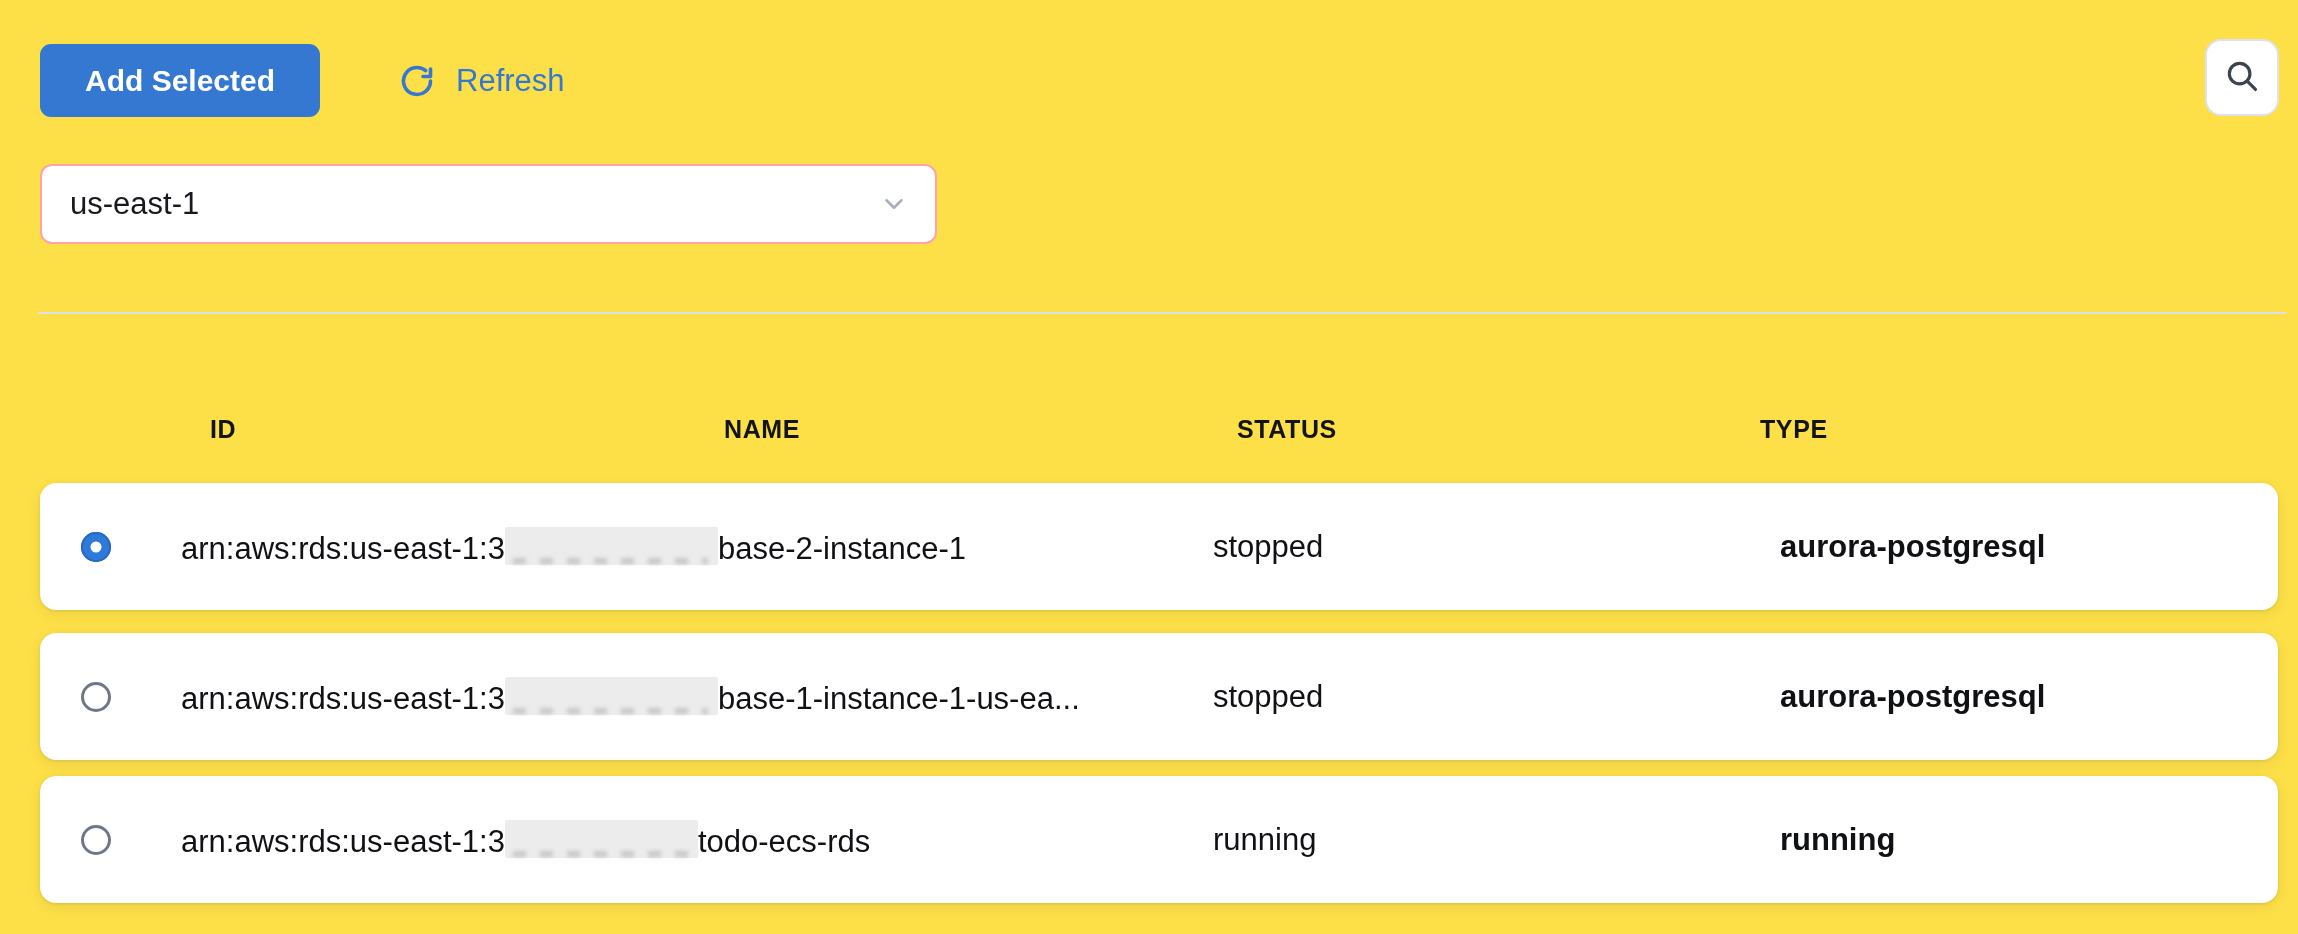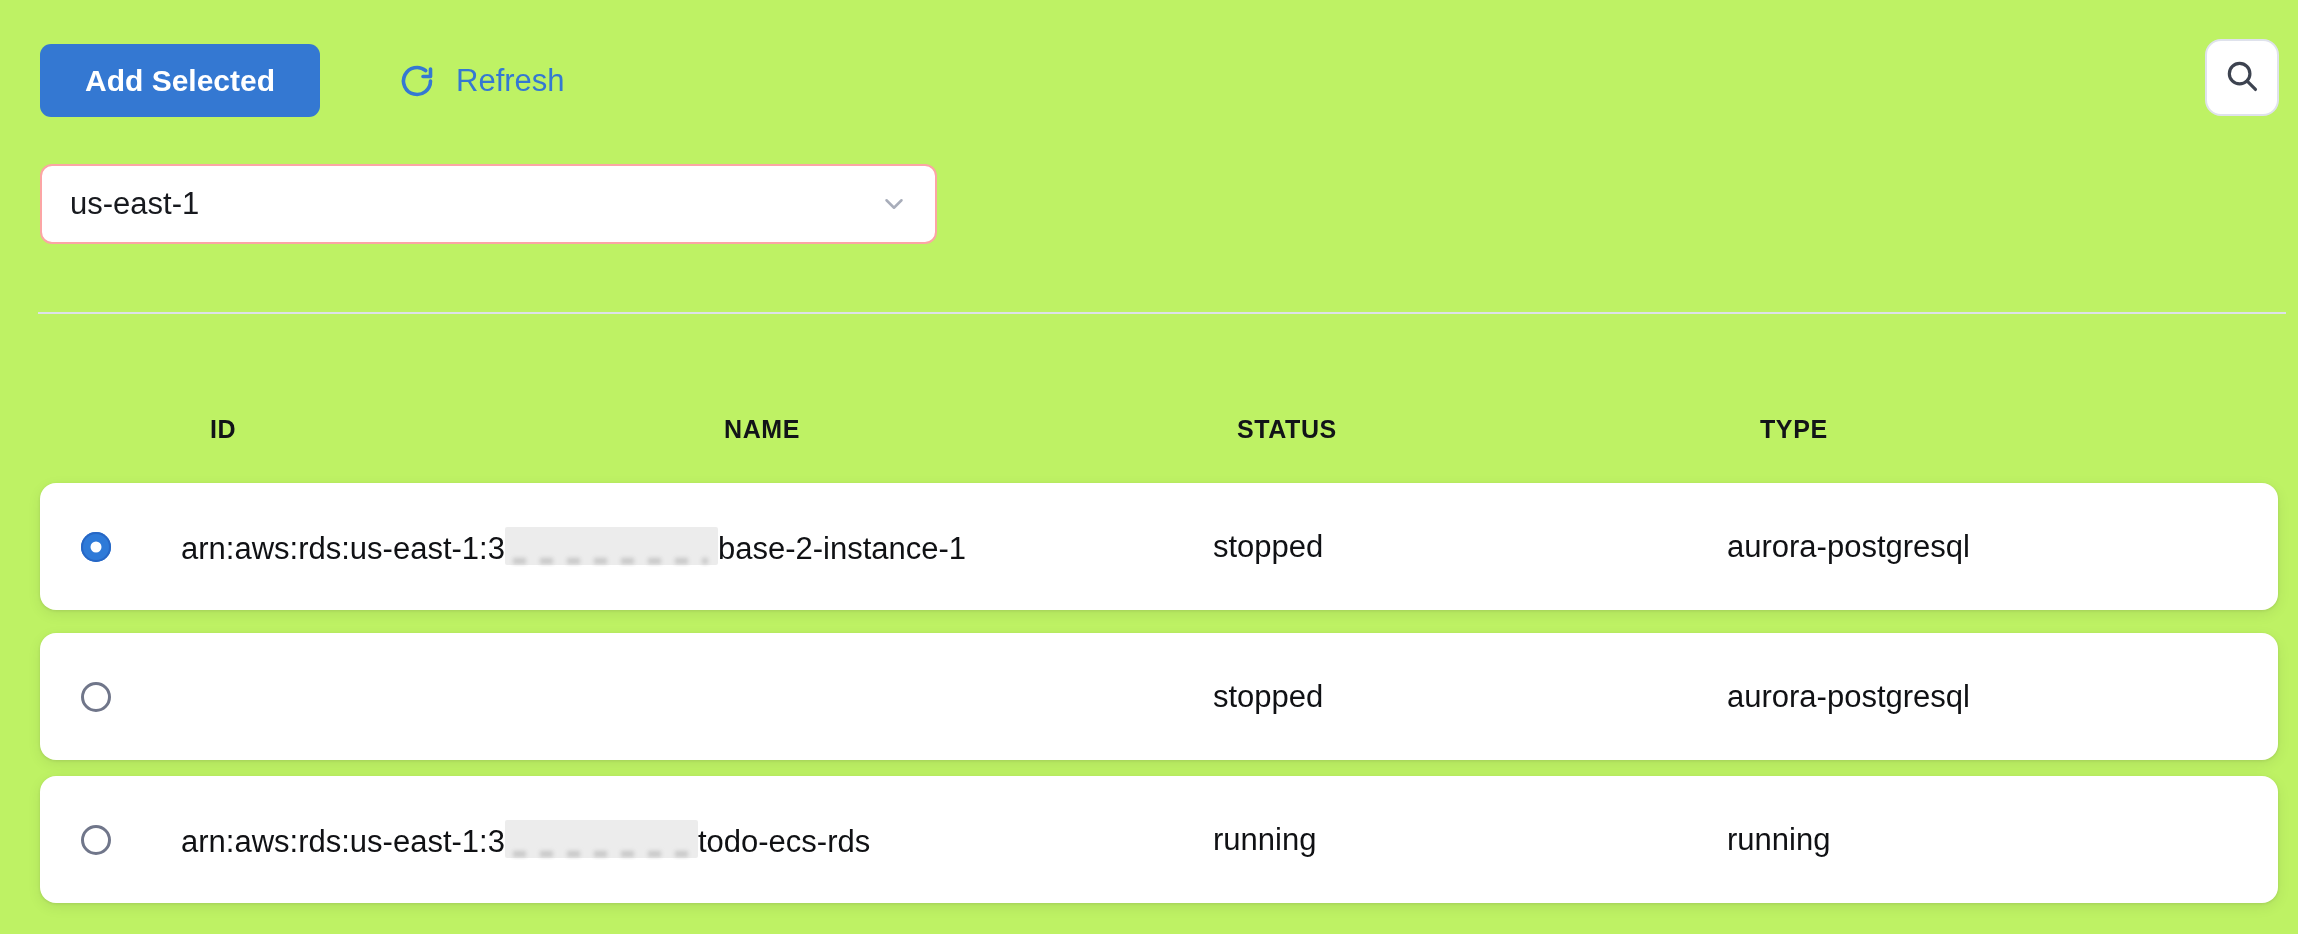--- a/index.html
+++ b/index.html
@@ -1,18 +1,18 @@
 <!DOCTYPE html>
 <html><head>
 <meta charset="utf-8">
 <style>
   * { margin:0; padding:0; box-sizing:border-box; }
   html,body { width:2298px; height:934px; background:#ffffff;
     font-family:"Liberation Sans", sans-serif; overflow:hidden; }
-  .stage { position:relative; width:2298px; height:934px; background:#bef264; }
+  .stage { position:relative; width:2298px; height:934px; background:#fde047; }
 
   
   .btn-add {
     position:absolute; left:40px; top:44px; height:73px;
     padding:0 45px; border:none; border-radius:11px;
     background:#3478d2; color:#ffffff;
     font-family:"Liberation Sans", sans-serif;
     font-size:30px; font-weight:700; cursor:pointer;
     display:flex; align-items:center; justify-content:center;
   }
@@ -61,21 +61,21 @@
     box-shadow:0 1px 3px rgba(20,24,40,.10), 0 4px 14px rgba(20,24,40,.08);
   }
   .row-1 { top:483px; }
   .row-2 { top:633px; }
   .row-3 { top:776px; }
 
   .cell { position:absolute; top:50%; transform:translateY(-50%);
           font-size:31px; color:#101114; white-space:nowrap; }
   .cell-id     { left:141px; max-width:1030px; overflow:hidden; }
   .cell-status { left:1173px;text-align:center; }
-  .cell-type   { left:1687px; }
+  .cell-type   { left:1740px;font-weight:bold; }
 
   
   .radio { position:absolute; left:41px; top:50%; transform:translateY(-50%);
            width:30px; height:30px; border-radius:50%; cursor:pointer; }
   .radio.unsel { border:3px solid #70768a; background:#fff; }
   .radio.sel   { background:#2e7ad8; box-shadow:inset 0 0 0 2px #2767c5; }
   .radio.sel::after { content:""; position:absolute; left:50%; top:50%;
     width:11px; height:11px; border-radius:50%; background:#fff;
     transform:translate(-50%,-50%); }
 
@@ -136,20 +136,21 @@
 
   <div class="row-card row-1">
     <span class="radio sel"></span>
     <span class="cell cell-id"><span>arn:aws:rds:us-east-1:3</span><span class="redact redact-w1"></span><span>base-2-instance-1</span></span>
     <span class="cell cell-status">stopped</span>
     <span class="cell cell-type">aurora-postgresql</span>
   </div>
 
   <div class="row-card row-2">
     <span class="radio unsel"></span>
+    <span class="cell cell-id"><span>arn:aws:rds:us-east-1:3</span><span class="redact redact-w1"></span><span>base-1-instance-1-us-ea...</span></span>
     <span class="cell cell-status">stopped</span>
     <span class="cell cell-type">aurora-postgresql</span>
   </div>
 
   <div class="row-card row-3">
     <span class="radio unsel"></span>
     <span class="cell cell-id"><span>arn:aws:rds:us-east-1:3</span><span class="redact redact-w2"></span><span>todo-ecs-rds</span></span>
     <span class="cell cell-status">running</span>
     <span class="cell cell-type">running</span>
   </div>

